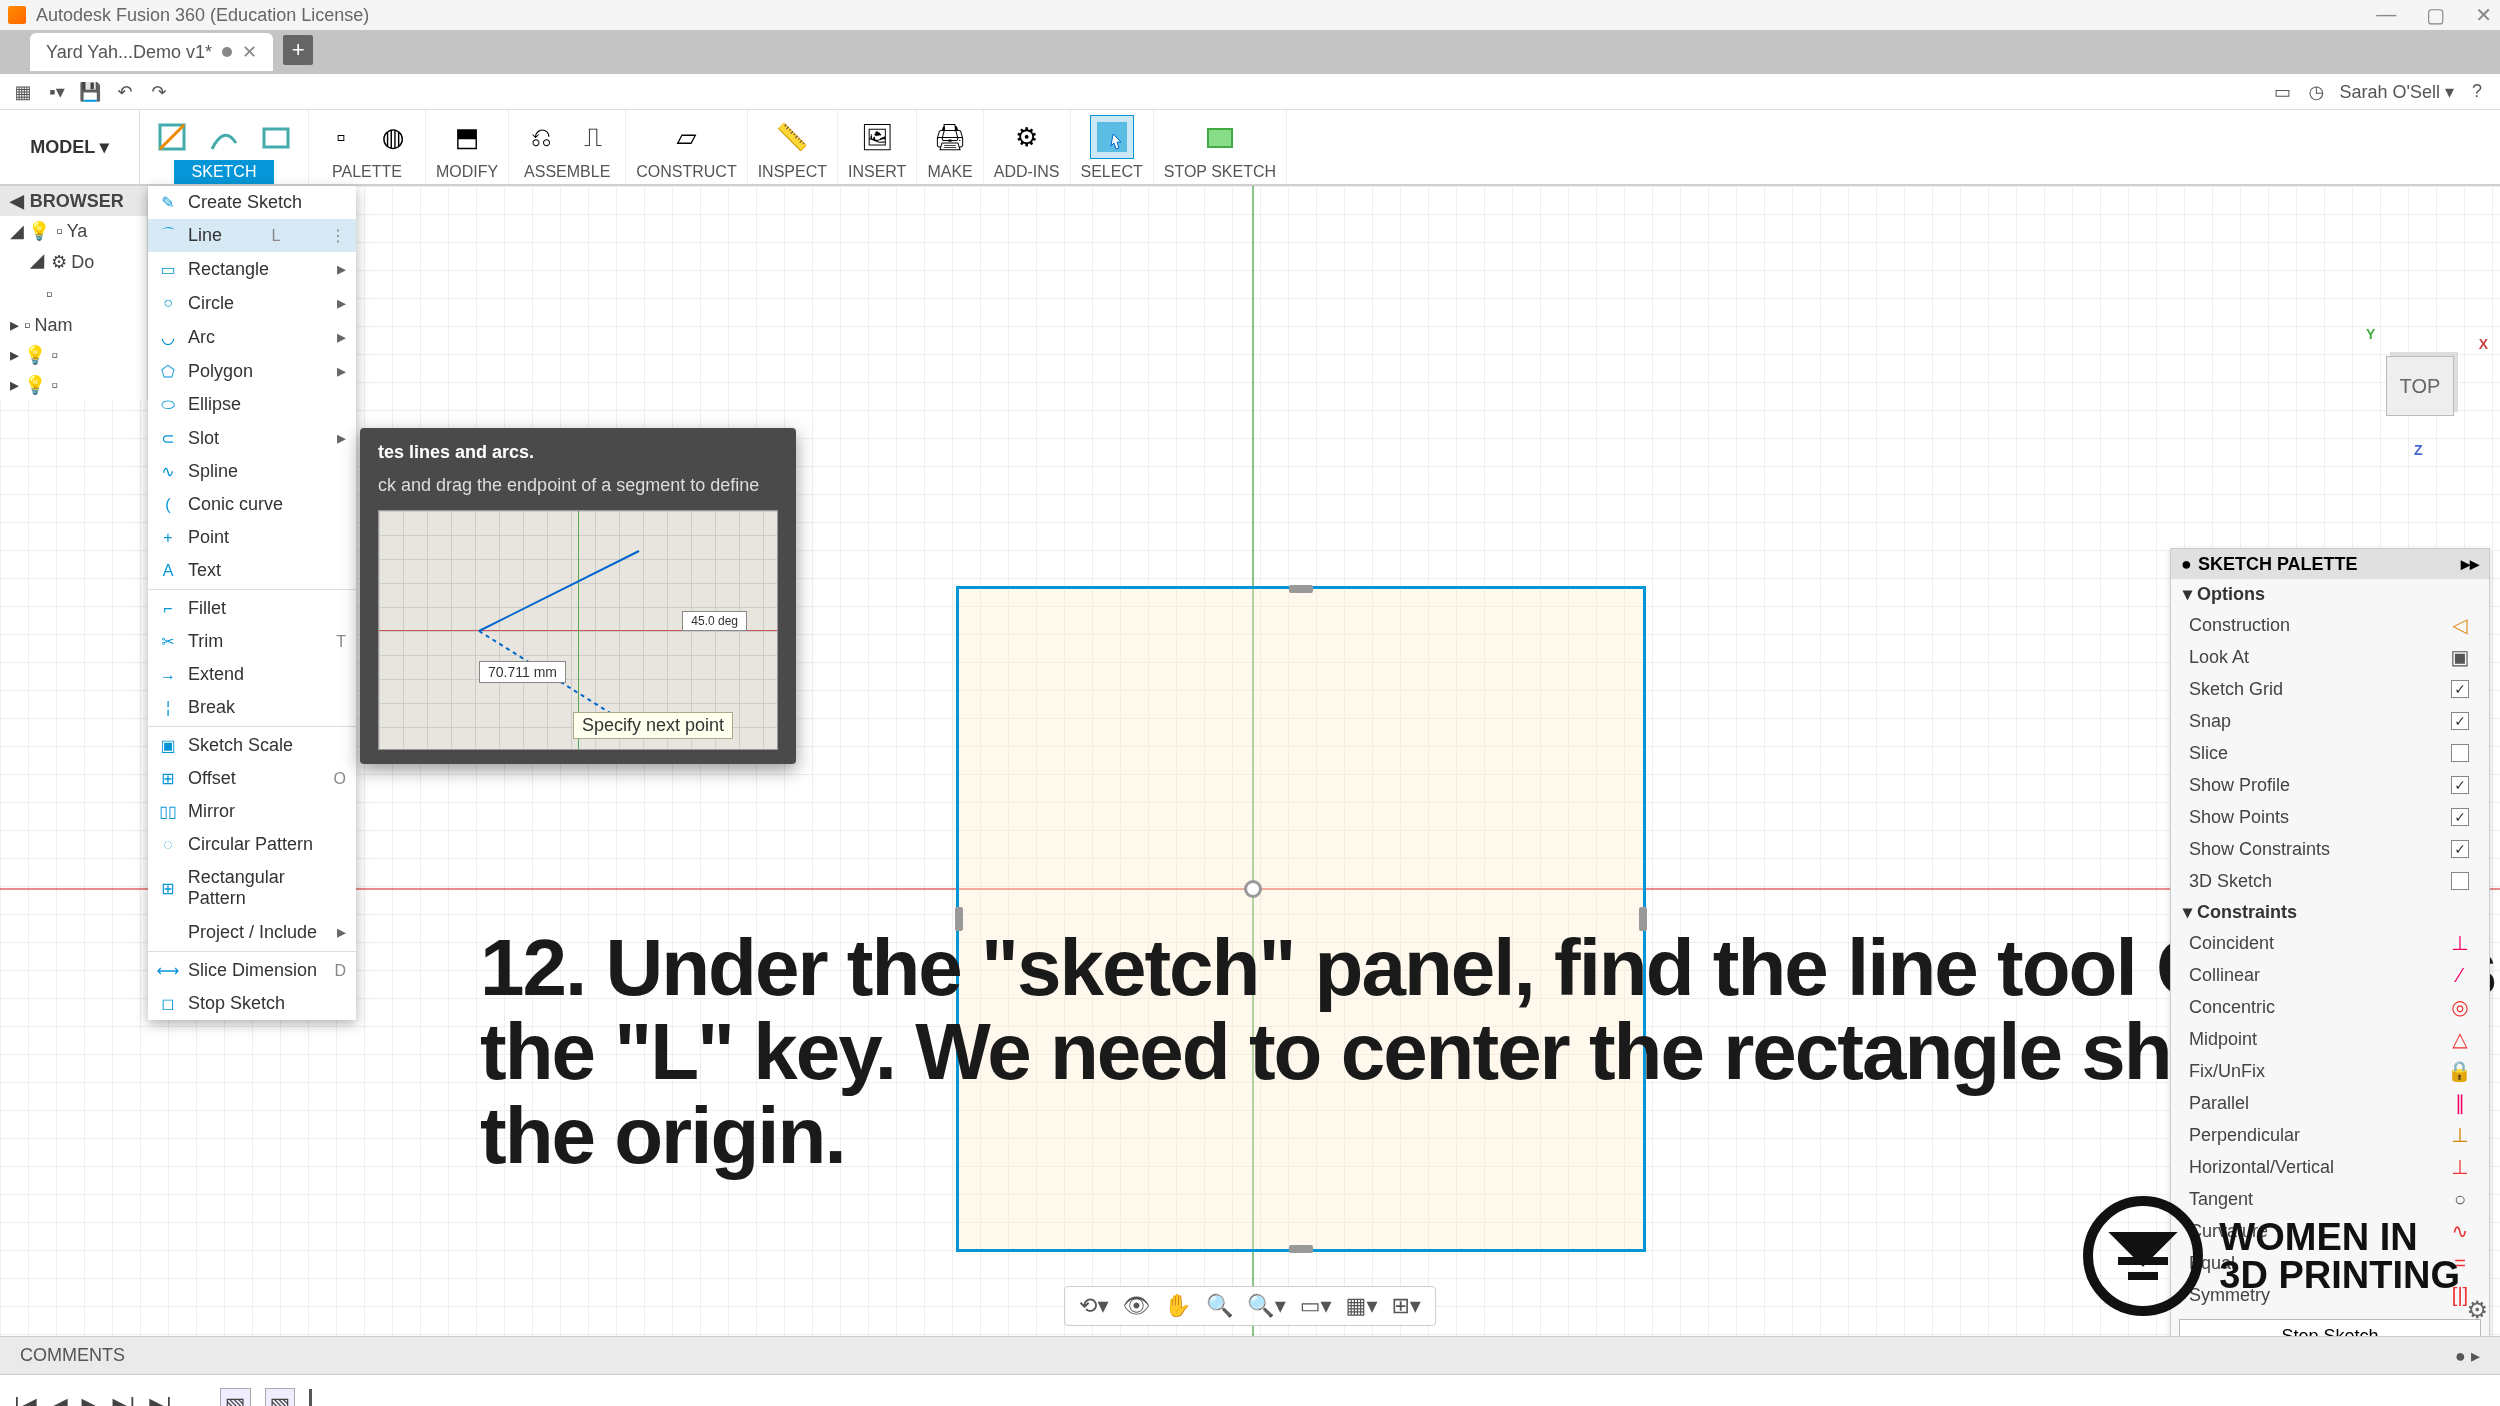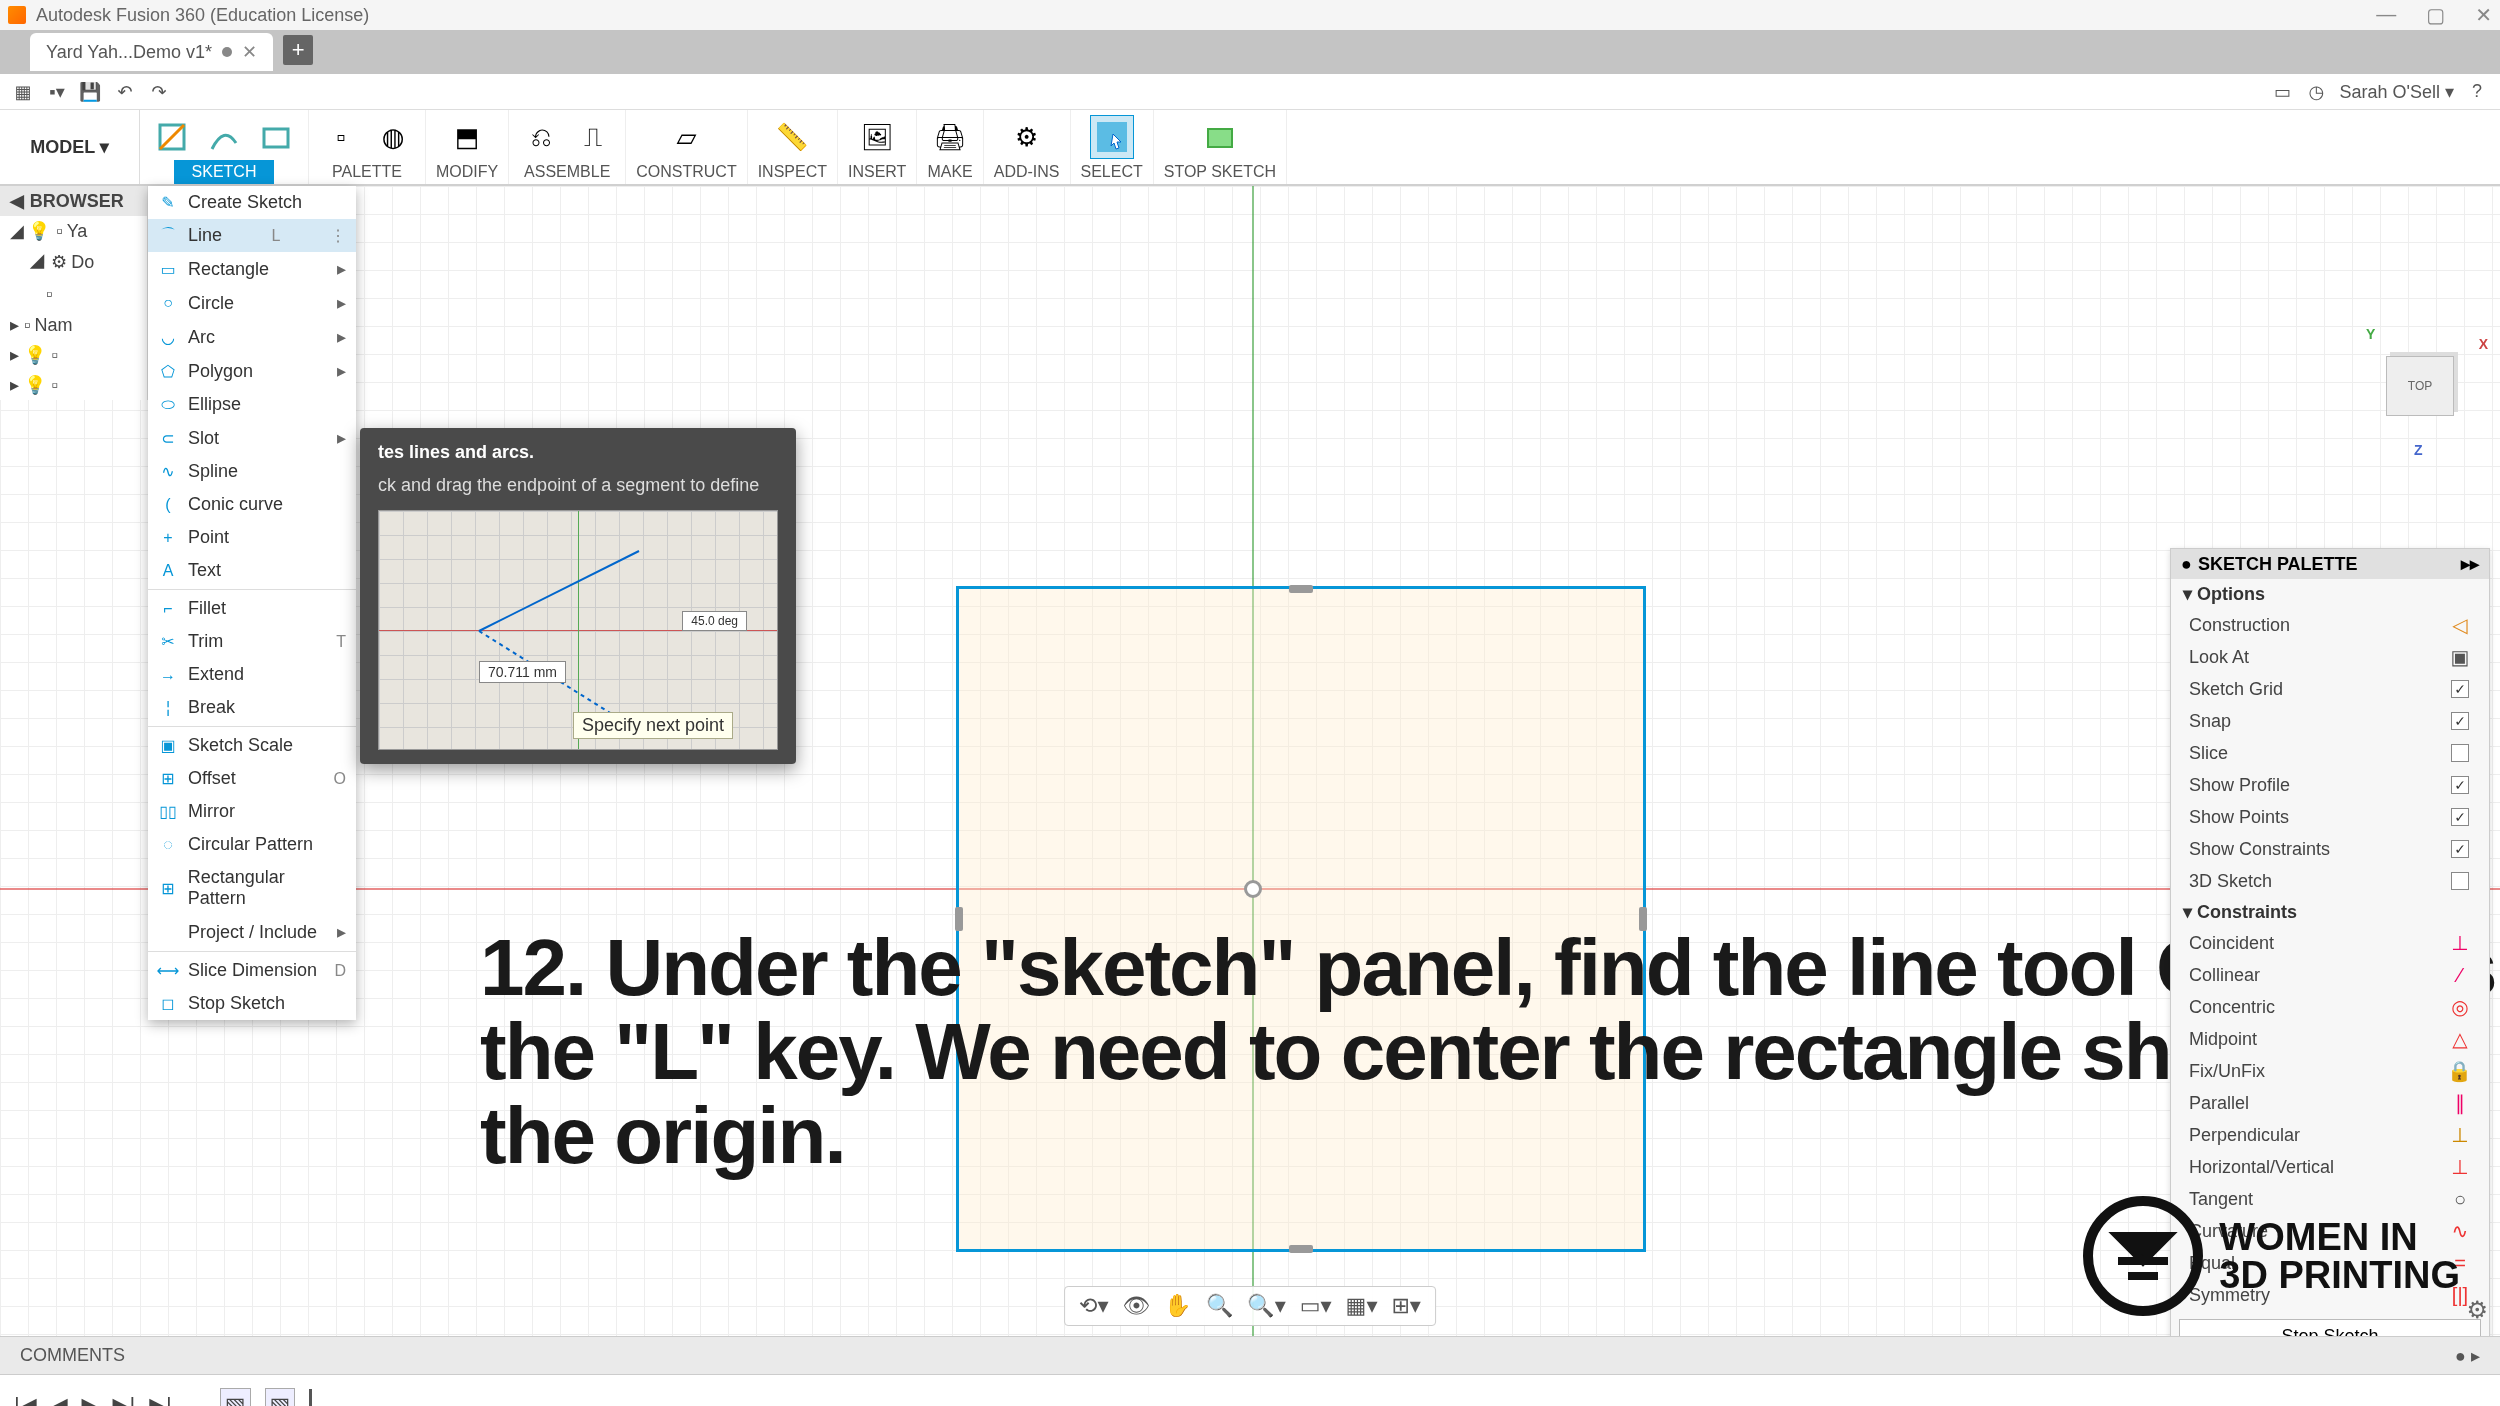--- a/index.html
+++ b/index.html
@@ -43,21 +43,21 @@
 .tooltip .img { margin-top:14px; background:#e8e5de; height:240px; border:1px solid #999; position:relative; background-image:linear-gradient(#ccc 1px,transparent 1px),linear-gradient(90deg,#ccc 1px,transparent 1px); background-size:24px 24px; }
 .bluearrow { position:absolute; left:230px; top:224px; width:0; height:0; z-index:20; }
 .instruction { position:absolute; left:480px; top:740px; font-size:80px; font-weight:800; line-height:1.05; color:#1a1a1a; font-family:"Futura","Century Gothic",sans-serif; letter-spacing:-2px; }
 .palette { position:absolute; right:10px; top:362px; width:320px; background:#f7f7f7; border:1px solid #ccc; font-size:18px; box-shadow:0 2px 6px rgba(0,0,0,0.15); }
 .palette .hdr { background:#e0e0e0; padding:4px 10px; font-weight:600; display:flex; align-items:center; gap:6px; }
 .palette .sect { padding:4px 12px; font-weight:700; color:#333; }
 .palette .prow { padding:5px 18px; display:flex; align-items:center; color:#444; }
 .palette .prow .sym { margin-left:auto; width:22px; height:22px; display:flex; align-items:center; justify-content:center; }
 .palette .btn { margin:8px; background:#fff; border:1px solid #bbb; padding:6px; text-align:center; }
 .navcube { position:absolute; right:30px; top:160px; width:100px; height:86px; }
-.navcube .face { position:absolute; left:16px; top:10px; width:68px; height:60px; background:#eee; border:1px solid #bbb; display:flex; align-items:center; justify-content:center; font-size:12px; color:#666; box-shadow:4px -4px 0 #ddd; }
+.navcube .face { position:absolute; left:16px; top:10px; width:68px; height:60px; background:#eee; border:1px solid #bbb; display:flex; align-items:center; justify-content:center; font-size:20px; color:#666; box-shadow:4px -4px 0 #ddd; }
 .navcube .axlbl { position:absolute; font-size:14px; font-weight:700; }
 .viewbar { position:absolute; left:50%; bottom:10px; transform:translateX(-50%); display:flex; gap:14px; background:rgba(255,255,255,0.9); padding:6px 14px; border:1px solid #ccc; border-radius:4px; font-size:22px; color:#555; }
 .comments { height:38px; background:#eaeaea; border-top:1px solid #ccc; display:flex; align-items:center; padding:0 20px; font-size:18px; color:#555; position:relative; }
 .timeline { height:62px; background:#fff; border-top:1px solid #ccc; display:flex; align-items:center; padding:0 14px; gap:14px; font-size:22px; color:#444; }
 .logo3d { position:absolute; right:40px; bottom:20px; display:flex; align-items:center; gap:16px; color:#111; font-weight:800; font-size:38px; line-height:1; z-index:30; }
 .logo3d .circ { width:120px; height:120px; border:10px solid #111; border-radius:50%; display:flex; align-items:center; justify-content:center; }
 .midmark { position:absolute; background:#999; border-radius:2px; }
 .chk { width:18px; height:18px; border:1px solid #888; background:#fff; }
 .chk.on::after { content:"✓"; font-size:14px; color:#333; display:block; text-align:center; line-height:16px; }
 </style>

